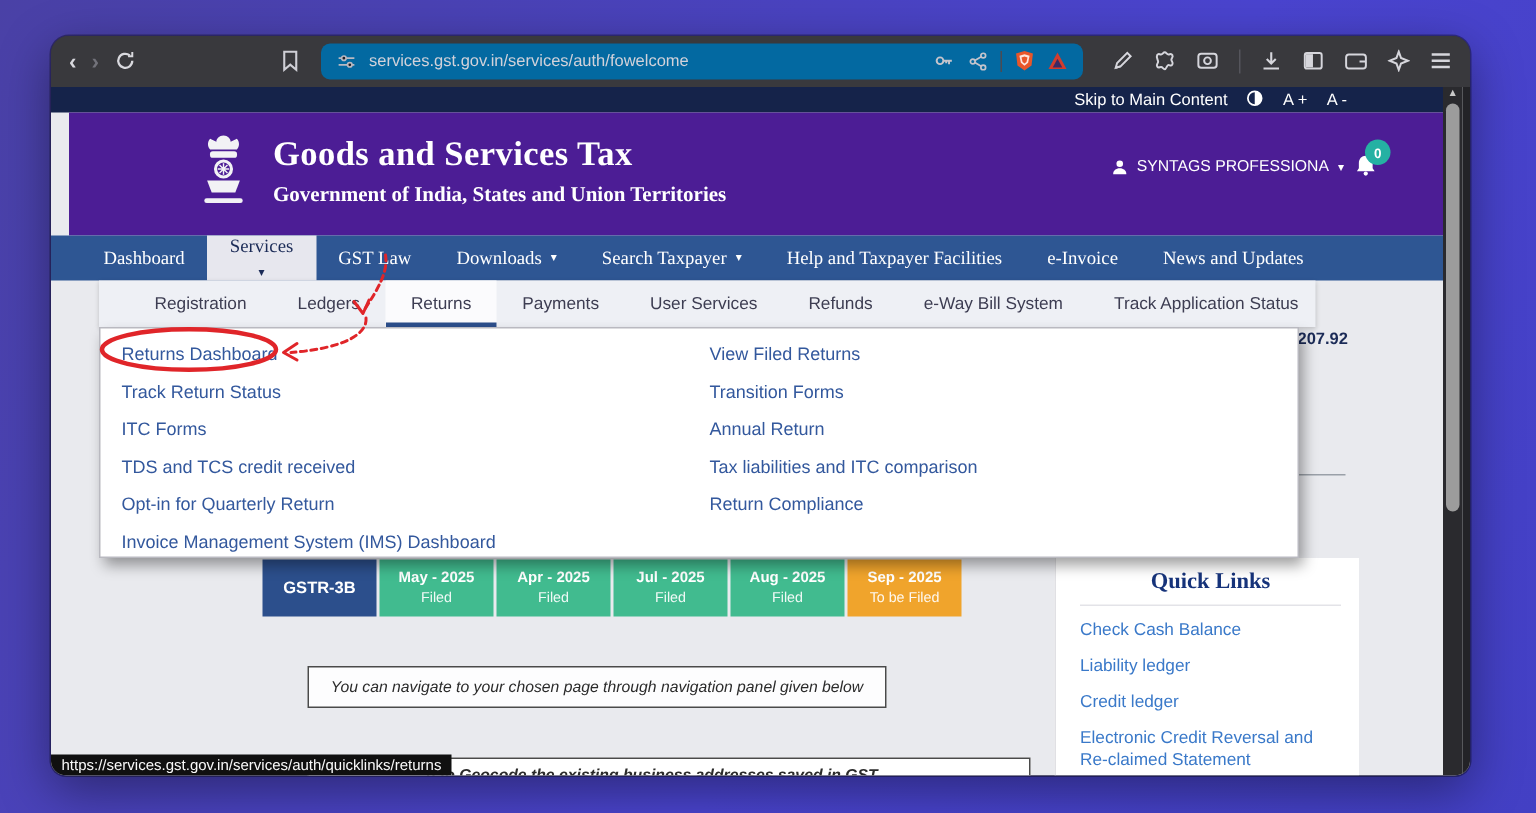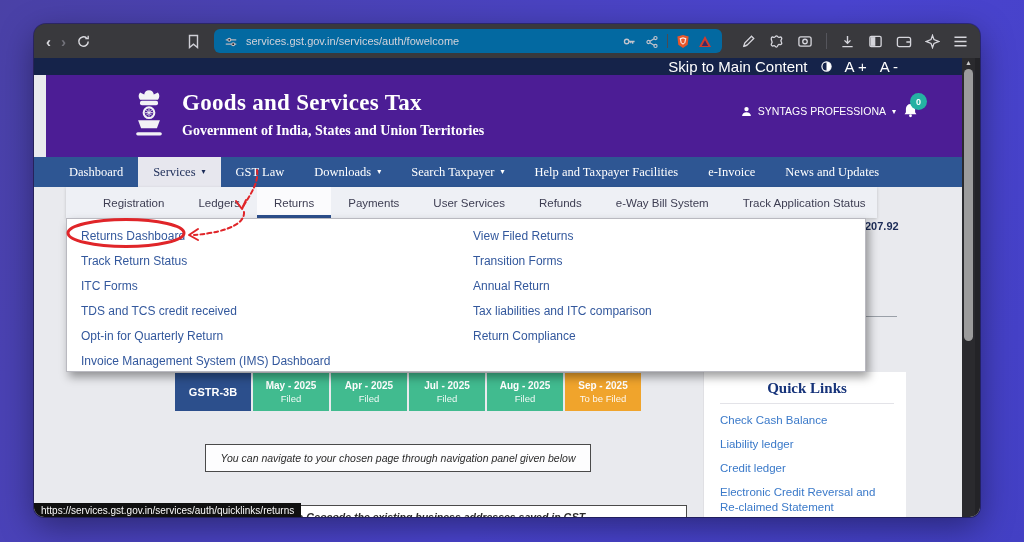--- a/index.html
+++ b/index.html
@@ -31,42 +31,42 @@
   
   .viewport { position:absolute; top:34px; left:0; right:0; bottom:0; background:#e9eaee; overflow:hidden; }
   .edgestrip { position:absolute; right:0; top:0; bottom:0; width:5px; background:#232327; z-index:49; }
   .scrollzone { position:absolute; right:5px; top:0; bottom:0; width:13px; background:#2a2a2e; z-index:50; }
   .scroll-up { color:#c9c9c9; font-size:7px; text-align:center; line-height:10px; }
   .scroll-thumb { position:absolute; left:2px; right:2px; top:11px; height:272px; background:#9c9c9c; border-radius:5px; }
   
   .skipbar {
     position:absolute; top:0; left:0; width:928px; height:17px; background:#15234a;
     display:flex; justify-content:flex-end; align-items:center; gap:13px; padding-right:64px;
-    color:#fff; font-size:15px;
+    color:#fff; font-size:11px;
   }
   .siteheader { position:absolute; top:17px; left:12px; width:928px; height:82px; background:#4c1d95; }
   .emblem { position:absolute; left:84px; top:14px; }
   .titles { position:absolute; left:136px; top:15px; color:#fff; font-family:"Liberation Serif", serif; }
   .title-main { font-size:23px; font-weight:bold; letter-spacing:.3px; }
   .title-sub { font-size:14px; margin-top:7px; font-weight:bold; }
   .userblock { position:absolute; right:78px; top:30px; color:#fff; font-size:10.5px; display:flex; gap:6px; align-items:center; }
   .user-caret { font-size:8px; }
   .bellwrap { position:absolute; right:56px; top:27px; }
   .bellbadge {
     position:absolute; right:47px; top:18px; width:17px; height:17px; border-radius:50%;
     background:#25b1a3; color:#fff; font-size:9px; font-weight:bold;
     display:flex; align-items:center; justify-content:center; z-index:2;
   }
   .mainnav {
     position:absolute; top:99px; left:0; width:928px; height:30px; background:#2e5693;
     display:flex; align-items:stretch; padding-left:20px;
     font-family:"Liberation Serif", serif; font-size:12.5px; color:#fff;
   }
   .nav-item { display:flex; align-items:center; padding:0 15px; gap:6px; white-space:nowrap; }
-  .nav-item.active { background:#e7e7ee; color:#1b2b57; }
+  .nav-item.active { background:#e7e7ee; color:#1b2b57;flex-direction:column; }
   .caret { font-size:8px; line-height:1; }
   
   .subnav {
     position:absolute; left:32px; top:129px; width:811px; height:31px; background:#eef0f5;
     display:flex; align-items:stretch; padding-left:20px; font-size:11.5px; color:#3d3d52;
     box-shadow:0 1px 3px rgba(0,0,0,.18); z-index:4;
   }
   .subnav-item { padding:0 17px; display:flex; align-items:center; white-space:nowrap; }
   .subnav-item.active { background:#fbfbfd; box-shadow:inset 0 -3px 0 #2c4f8c; }
   .menu {

